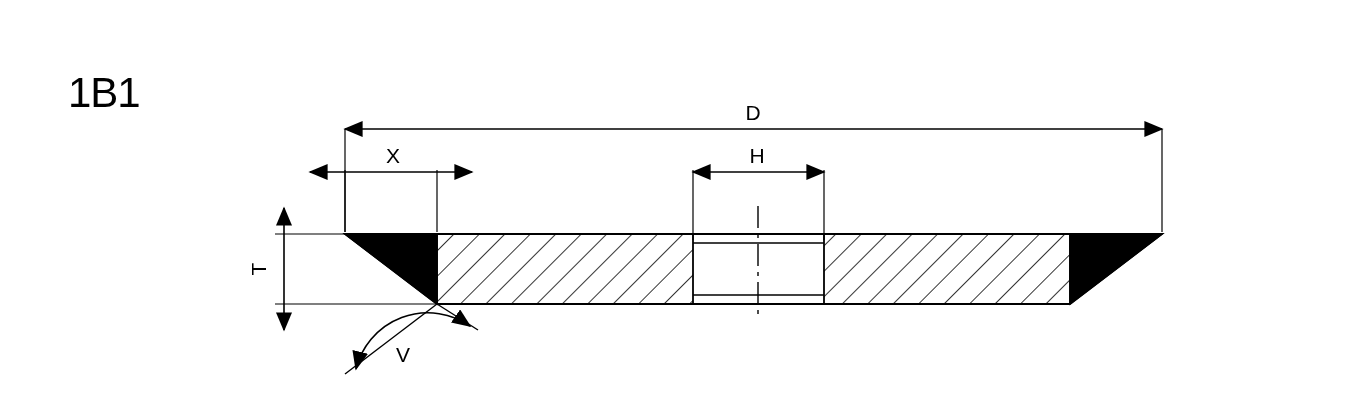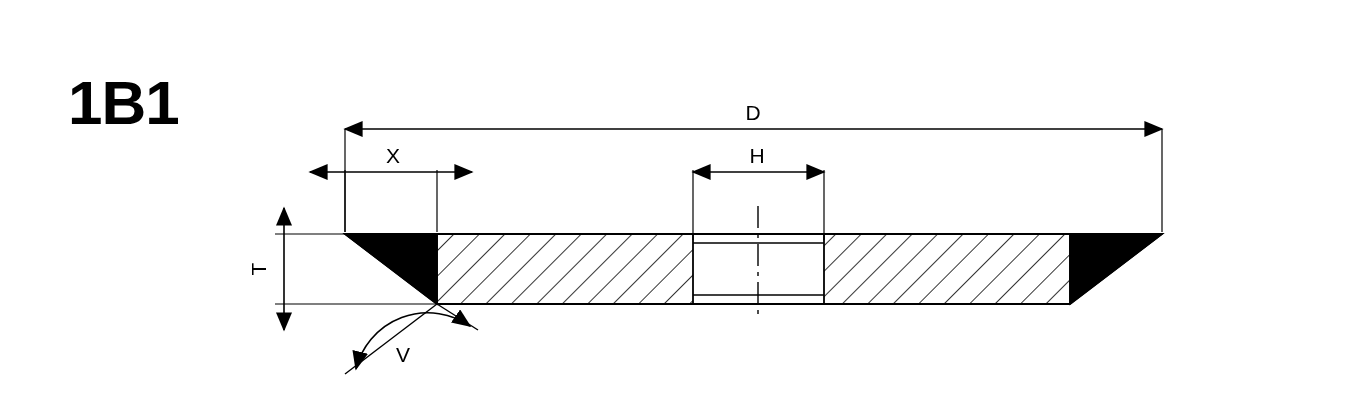--- a/index.html
+++ b/index.html
@@ -16,22 +16,22 @@
   #diagram-root {
     position: relative;
     width: 1363px;
     height: 408px;
   }
   .shape-label {
     position: absolute;
     left: 68px;
     top: 72px;
     font-family: "Liberation Sans", sans-serif;
-    font-size: 62px;
-    font-weight: bold;
+    font-size: 42px;
+    font-weight: normal;
     letter-spacing: -1px;
     color: #000000;
     line-height: 1;
     user-select: none;
     text-align: center;
   }
   svg#wheel-svg {
     position: absolute;
     left: 0;
     top: 0;

